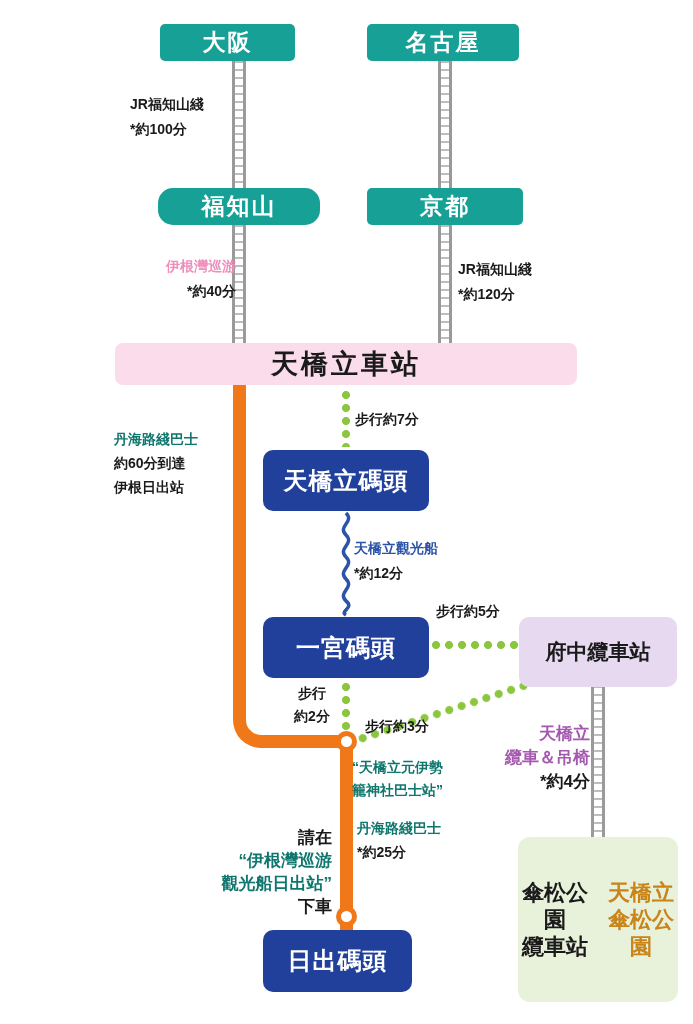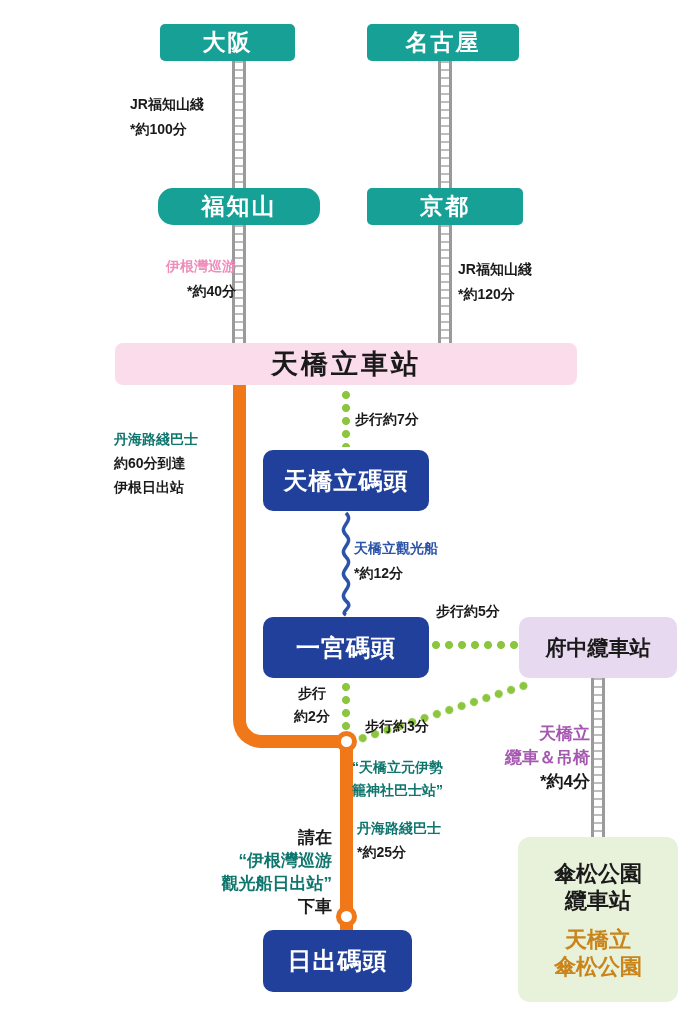--- a/index.html
+++ b/index.html
@@ -14,21 +14,21 @@
 
   
   .box { position:absolute; display:flex; align-items:center; justify-content:center; font-weight:700; text-align:center; }
   .teal   { background:#17a096; color:#fff; border-radius:5px;  font-size:23px; letter-spacing:2px; }
   .blue   { background:#20409c; color:#fff; border-radius:10px; font-size:24px; letter-spacing:1px; }
   .purple { background:#e7d9f0; color:#1a1a1a; border-radius:10px; font-size:21px; }
   .pinkbar{ position:absolute; background:#fbdcea; color:#1a1a1a; border-radius:8px;
             display:flex; align-items:center; justify-content:center;
             font-weight:700; font-size:27px; letter-spacing:3px; }
   .greenbox { position:absolute; background:#e8f1d9; border-radius:12px;
-              display:flex; flex-direction:column; align-items:center; justify-content:center;
+              display:flex; flex-direction:row; align-items:center; 
               gap:12px; text-align:center; font-weight:700; font-size:22px; line-height:27px; color:#1a1a1a; }
   .greenbox .sub { color:#c9841a; }
   .ln { display:block; }
 
   
   .orange-L { position:absolute; left:233px; top:385px; width:113px; height:363px;
               border-left:13px solid #f07818; border-bottom:13px solid #f07818;
               border-bottom-left-radius:28px; }
   .orange-v { position:absolute; background:#f07818; width:13px; }
   .stop-circle { position:absolute; width:21px; height:21px; border-radius:50%;
@@ -99,21 +99,21 @@
   <div class="pinkbar" style="left:115px; top:343px; width:462px; height:42px;">
     <span>天橋立車站</span>
   </div>
 
   <div class="box blue" style="left:263px; top:450px; width:166px; height:61px;">
     <span>天橋立碼頭</span>
   </div>
   <div class="box blue" style="left:263px; top:617px; width:166px; height:61px;">
     <span>一宮碼頭</span>
   </div>
-  <div class="box purple" style="left:519px; top:617px; width:158px; height:61px;">
+  <div class="box purple" style="left:519px; top:617px; width:158px; height:70px;">
     <span>府中纜車站</span>
   </div>
   <div class="box blue" style="left:263px; top:930px; width:149px; height:62px;">
     <span>日出碼頭</span>
   </div>
 
   <div class="greenbox" style="left:518px; top:837px; width:160px; height:165px;">
     <div>
       <span class="ln">傘松公園</span>
       <span class="ln">纜車站</span>

